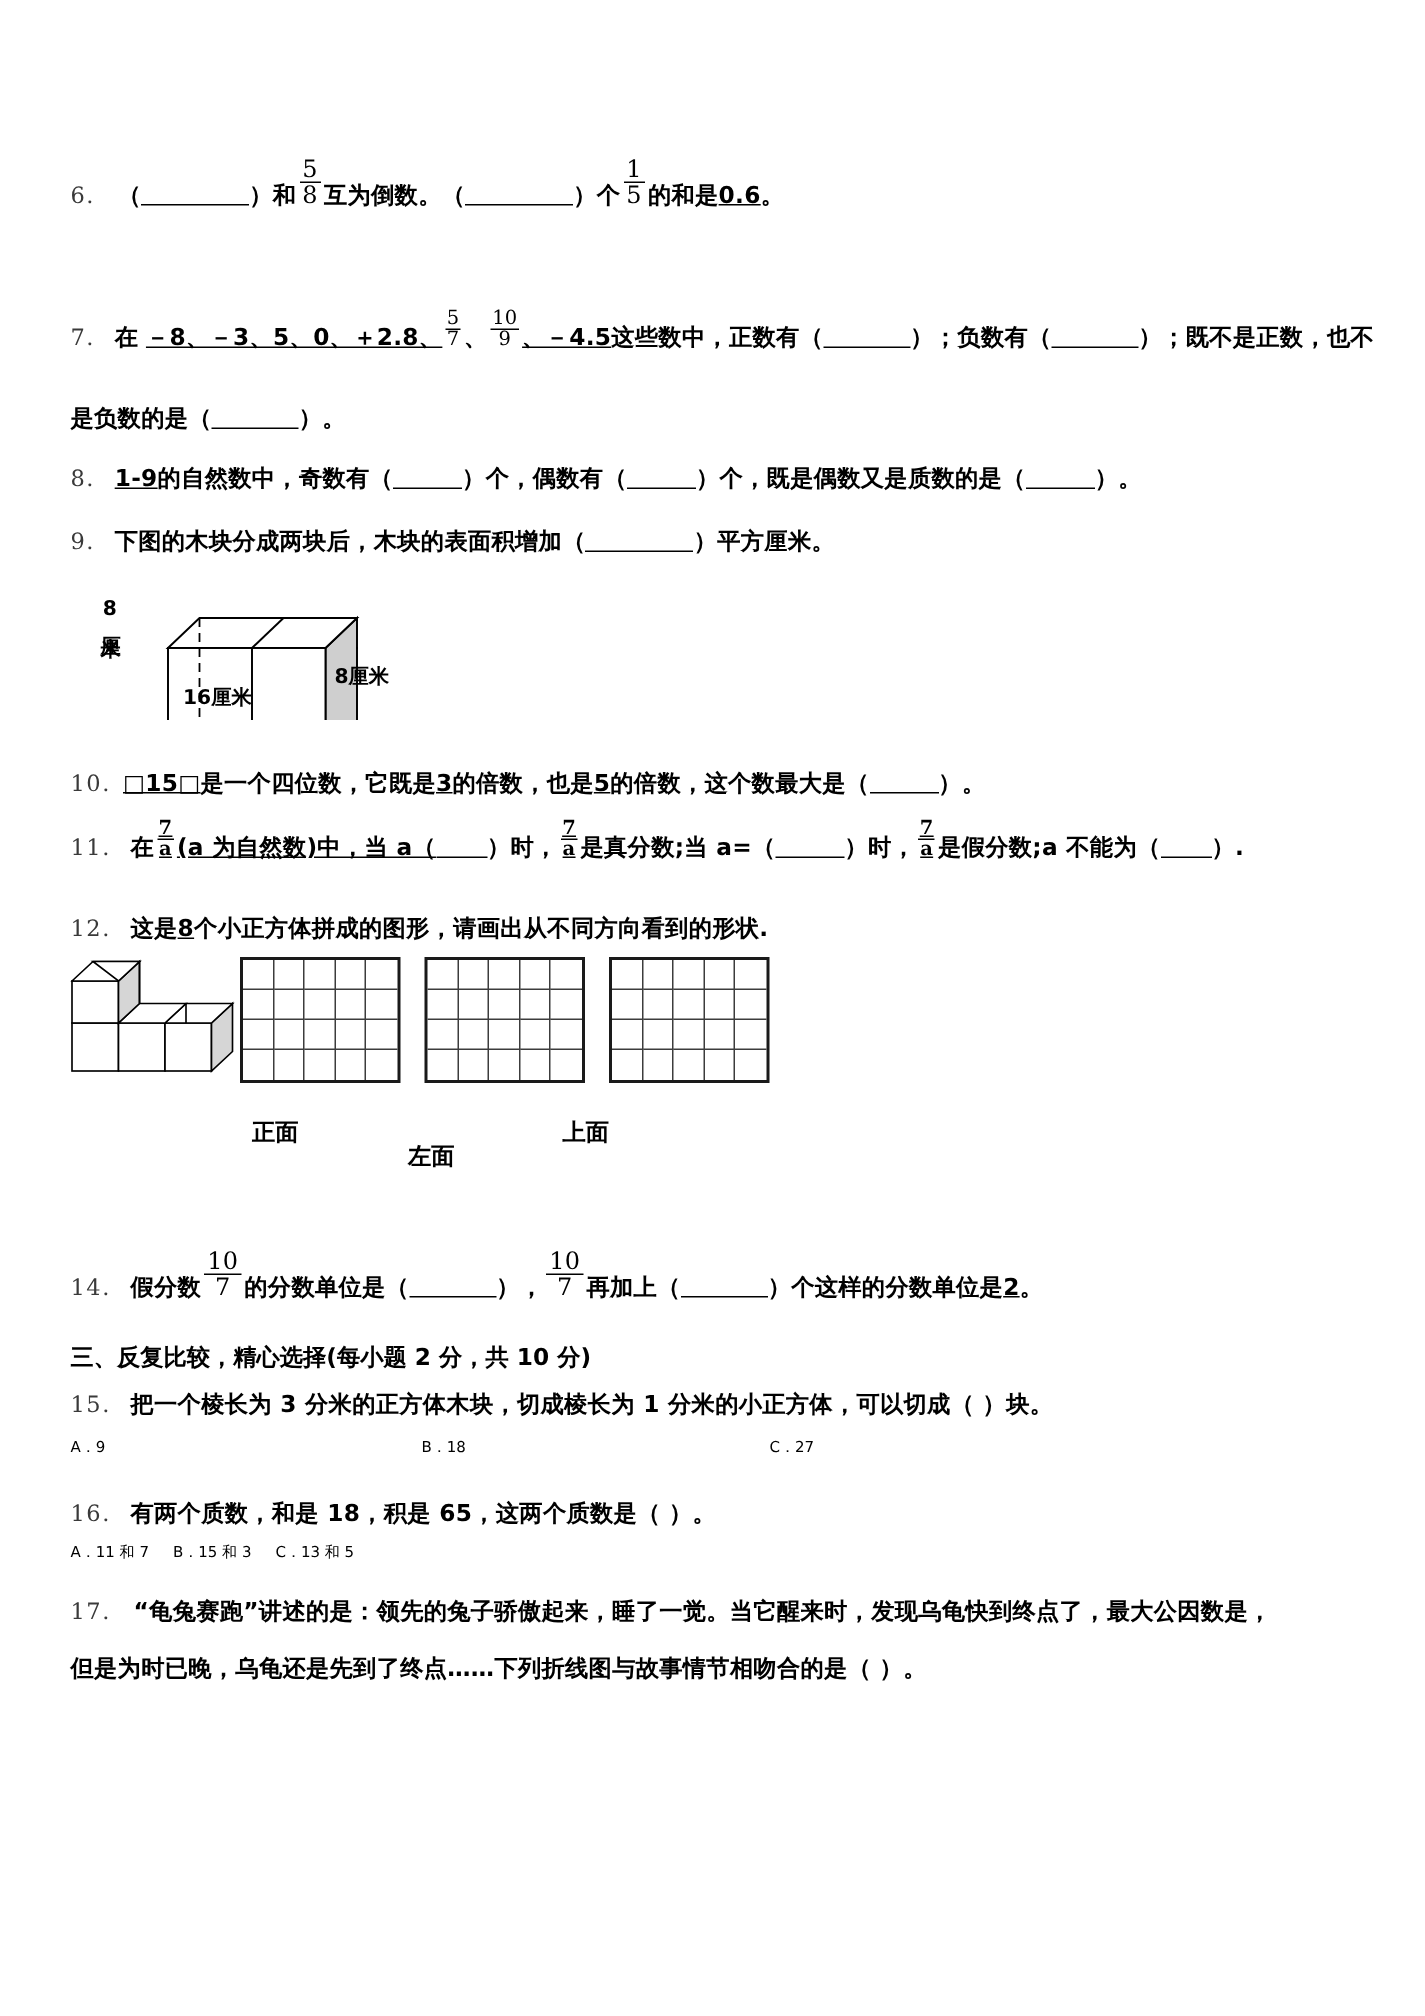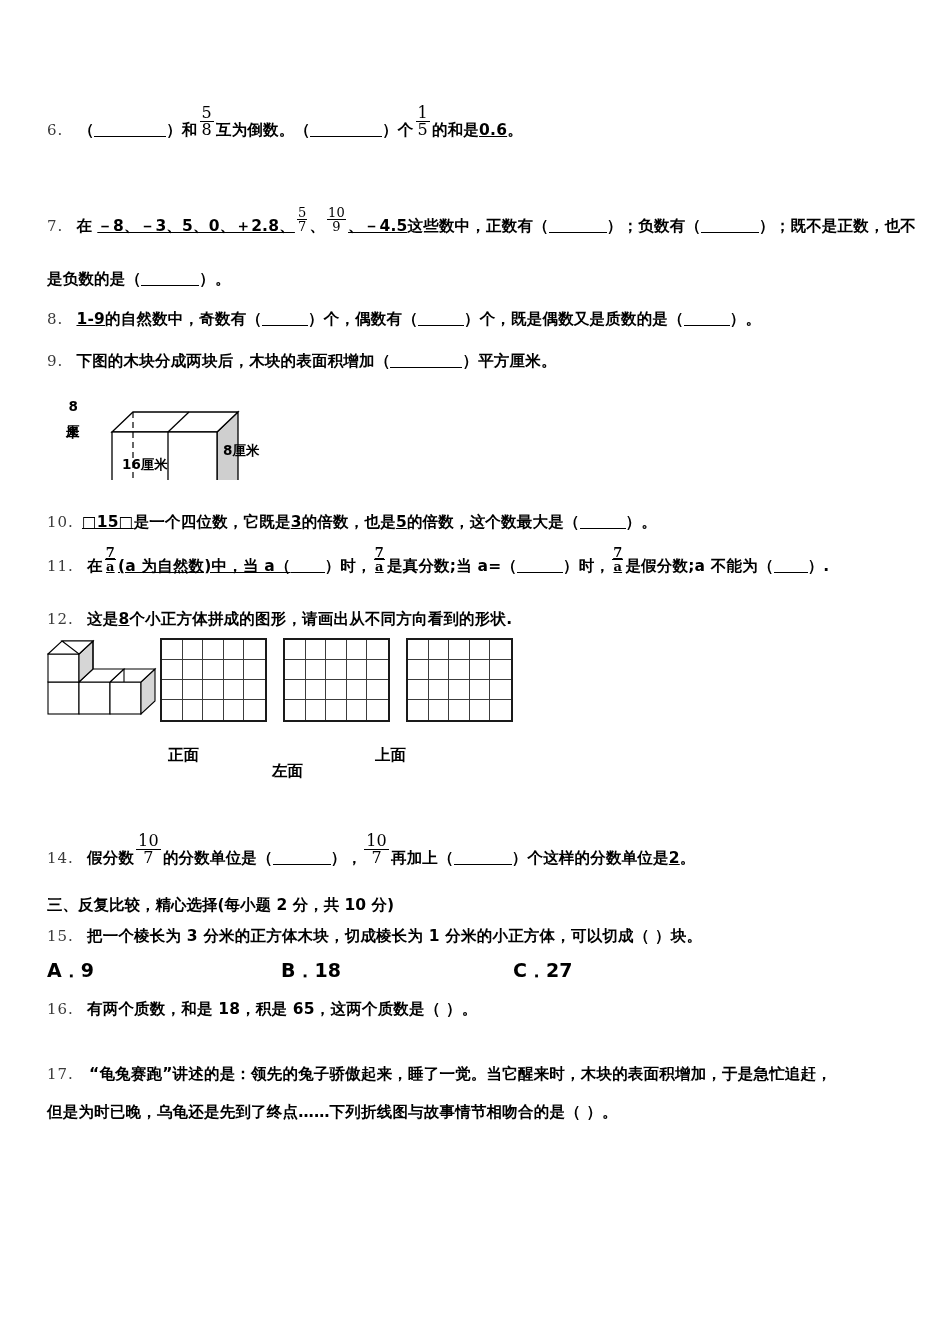--- a/index.html
+++ b/index.html
@@ -112,22 +112,22 @@
   }
 
   .sec-head {
     position: absolute;
     font-size: 15.5px;
     font-weight: bold;
     white-space: nowrap;
   }
   .choices {
     position: absolute;
-    font-size: 19px;
-    font-weight: bold;
+    font-size: 10px;
+    font-weight: normal;
     white-space: nowrap;
   }
   .choice-item { display: inline-block; }
 </style>
 </head>
 <body>
 
 <div class="page">
 
   <div class="qline" style="left:47px; top:110px;">
@@ -308,22 +308,25 @@
     <span class="cn" style="margin-left:8px;">把一个棱长为 3 分米的正方体木块，切成棱长为 1 分米的小正方体，可以切成（    ）块。</span>
   </div>
   <div class="choices" style="left:47px; top:958px;">
     <span class="choice-item" style="width:234px;"><span>A．</span><span>9</span></span><span class="choice-item" style="width:232px;"><span>B．</span><span>18</span></span><span class="choice-item"><span>C．</span><span>27</span></span>
   </div>
 
   <div class="qline" style="left:47px; top:995px;">
     <span class="qnum">16.</span>
     <span class="cn" style="margin-left:8px;">有两个质数，和是 18，积是 65，这两个质数是（    ）。</span>
   </div>
+  <div class="choices" style="left:47px; top:1028px;">
+    <span class="choice-item" style="margin-right:16px;"><span>A．</span><span>11 和 7</span></span><span class="choice-item" style="margin-right:16px;"><span>B．</span><span>15 和 3</span></span><span class="choice-item"><span>C．</span><span>13 和 5</span></span>
+  </div>
 
   <div class="qline" style="left:47px; top:1060px;">
     <span class="qnum">17.</span>
-    <span class="cn" style="margin-left:10px;">“龟兔赛跑”讲述的是：领先的兔子骄傲起来，睡了一觉。当它醒来时，木块的表面积增加，于是急忙追赶，</span>
+    <span class="cn" style="margin-left:10px;">“龟兔赛跑”讲述的是：领先的兔子骄傲起来，睡了一觉。当它醒来时，发现乌龟快到终点了，最大公因数是，</span>
   </div>
   <div class="qline" style="left:47px; top:1098px;">
     <span class="cn">但是为时已晚，乌龟还是先到了终点……下列折线图与故事情节相吻合的是（    ）。</span>
   </div>
 
 </div>
 
 </body></html>

